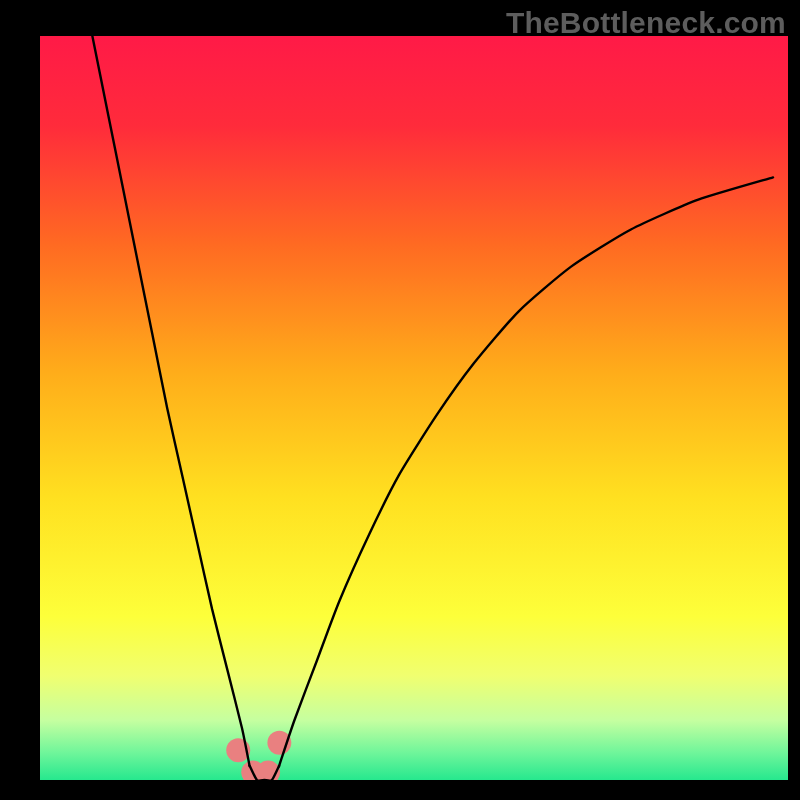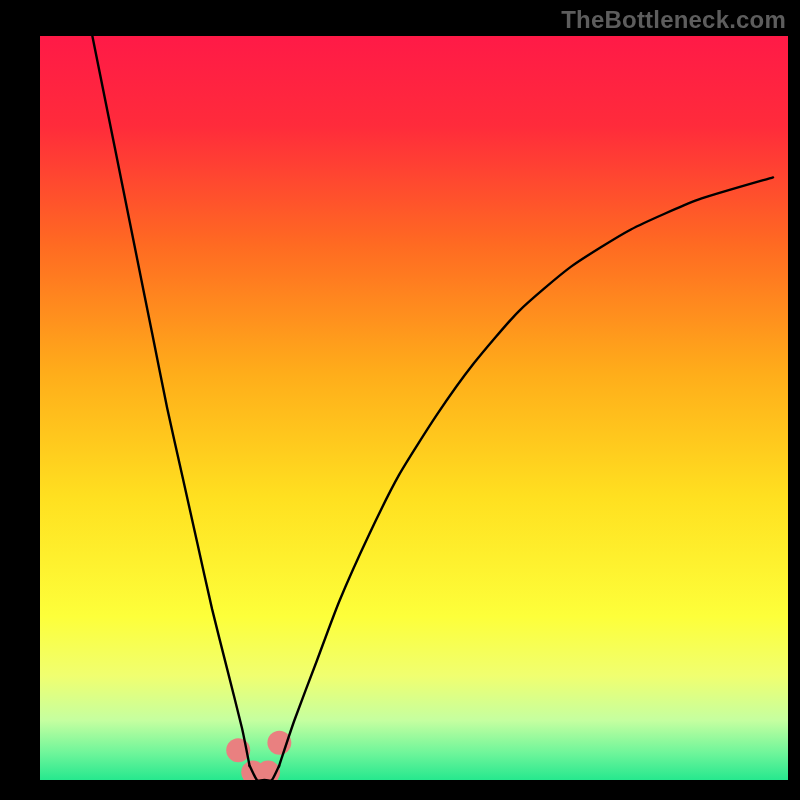--- a/index.html
+++ b/index.html
@@ -16,21 +16,21 @@
     top: 0;
     left: 0;
     width: 800px;
     height: 800px;
     background: #000;
   }
   .watermark {
     position: absolute;
     top: 6px;
     right: 14px;
-    font-size: 24px;
+    font-size: 30px;
     font-weight: 600;
     color: #5d5d5d;
     letter-spacing: 0.2px;
     z-index: 10;
   }
   svg {
     position: absolute;
     top: 0;
     left: 0;
   }

